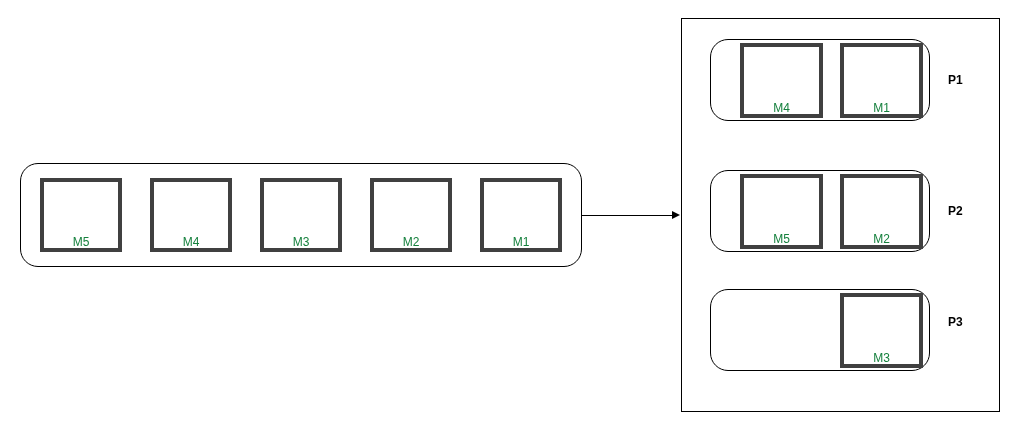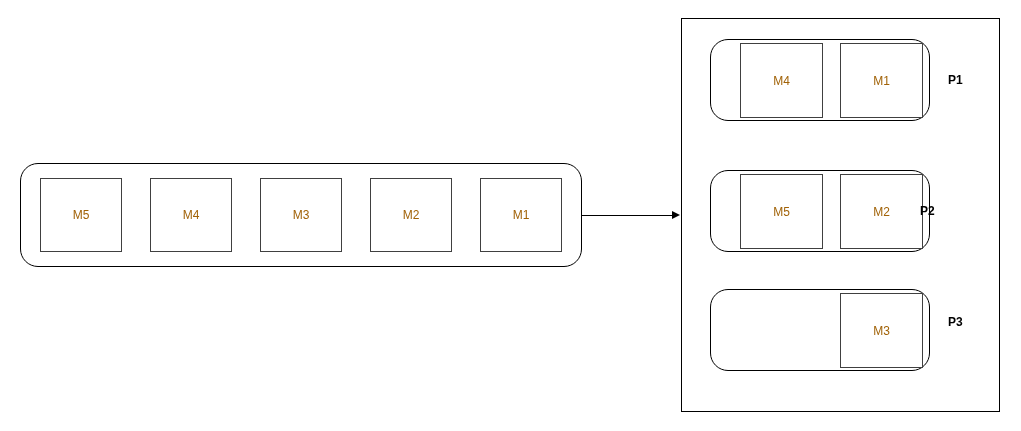--- a/index.html
+++ b/index.html
@@ -13,27 +13,27 @@
     height: 431px;
     background: #ffffff;
     font-family: "Liberation Sans", sans-serif;
     overflow: hidden;
   }
 
   
   .msg-box {
     position: absolute;
     box-sizing: border-box;
-    border: 1px solid #404040;
+    border: 4px solid #404040;
     background: #ffffff;
     display: flex;
-    align-items: center;
+    align-items: flex-end;
     justify-content: center;
     font-size: 12px;
-    color: #a16207;
+    color: #15803d;
     line-height: 1;
   }
   .rounded-container {
     position: absolute;
     box-sizing: border-box;
     border: 1px solid #000000;
     border-radius: 18px;
     background: #ffffff;
   }
   .outer-rect {
@@ -101,21 +101,21 @@
   </div>
   <div class="partition-label" style="left:948px; top:74px;">P1</div>
 
   <div class="rounded-container" style="left:710px; top:170px; width:220px; height:82px;"></div>
   <div class="msg-box" style="left:740px; top:174px; width:83px; height:75px;">
     <span>M5</span>
   </div>
   <div class="msg-box" style="left:840px; top:174px; width:83px; height:75px;">
     <span>M2</span>
   </div>
-  <div class="partition-label" style="left:920px; top:205px;">P2</div>
+  <div class="partition-label" style="left:948px; top:205px;">P2</div>
 
   <div class="rounded-container" style="left:710px; top:289px; width:220px; height:82px;"></div>
   <div class="msg-box" style="left:840px; top:293px; width:83px; height:75px;">
     <span>M3</span>
   </div>
   <div class="partition-label" style="left:948px; top:316px;">P3</div>
 
 </div>
 
 </body></html>

